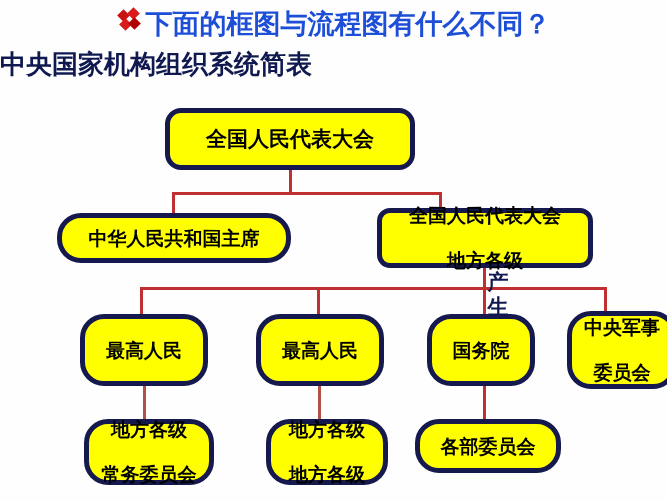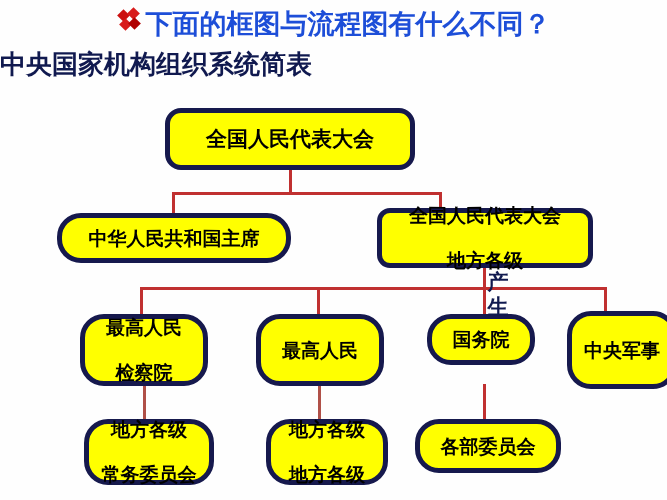--- a/index.html
+++ b/index.html
@@ -97,21 +97,21 @@
     font-weight: bold;
     line-height: 1.18;
     white-space: pre-line;
     z-index: 3;
   }
   .node.n-npc          { left:165px; top:108px; width:250px; height:62px;  font-size:21px; border-radius:16px; }
   .node.n-president    { left:57px;  top:213px; width:234px; height:50px;  font-size:19px; border-radius:24px; }
   .node.n-standing     { left:377px; top:208px; width:216px; height:60px;  font-size:19px; border-radius:13px; }
   .node.n-procuratorate{ left:80px;  top:314px; width:128px; height:72px;  font-size:19px; }
   .node.n-court        { left:256px; top:314px; width:128px; height:72px;  font-size:19px; }
-  .node.n-statecouncil { left:427px; top:314px; width:108px; height:51px;  font-size:19px; }
+  .node.n-statecouncil { left:427px; top:314px; width:108px; height:72px;  font-size:19px; }
   .node.n-cmc          { left:551px; top:311px; width:110px; height:78px;  font-size:19px;margin-left:16px; }
   .node.n-localproc    { left:84px;  top:419px; width:130px; height:66px;  font-size:19px; }
   .node.n-localcourt   { left:266px; top:419px; width:122px; height:66px;  font-size:19px; }
   .node.n-ministries   { left:415px; top:419px; width:146px; height:54px;  font-size:19px; }
 
   
   .vlabel {
     position: absolute;
     left: 486px;
     top: 270px;
@@ -169,37 +169,37 @@
   <div class="node n-standing">
     <div>
       <div>全国人民代表大会</div>
       <div>地方各级</div>
     </div>
   </div>
 
   <div class="node n-procuratorate">
     <div>
       <div>最高人民</div>
-      <div>检察院</div>
     </div>
   </div>
 
   <div class="node n-court">
     <div>
       <div>最高人民</div>
     </div>
   </div>
 
   <div class="node n-statecouncil">
     <span>国务院</span>
   </div>
 
   <div class="node n-cmc">
     <div>
       <div>中央军事</div>
+      <div>委员会</div>
     </div>
   </div>
 
   <div class="node n-localproc">
     <div>
       <div>地方各级</div>
       <div>常务委员会</div>
     </div>
   </div>
 

